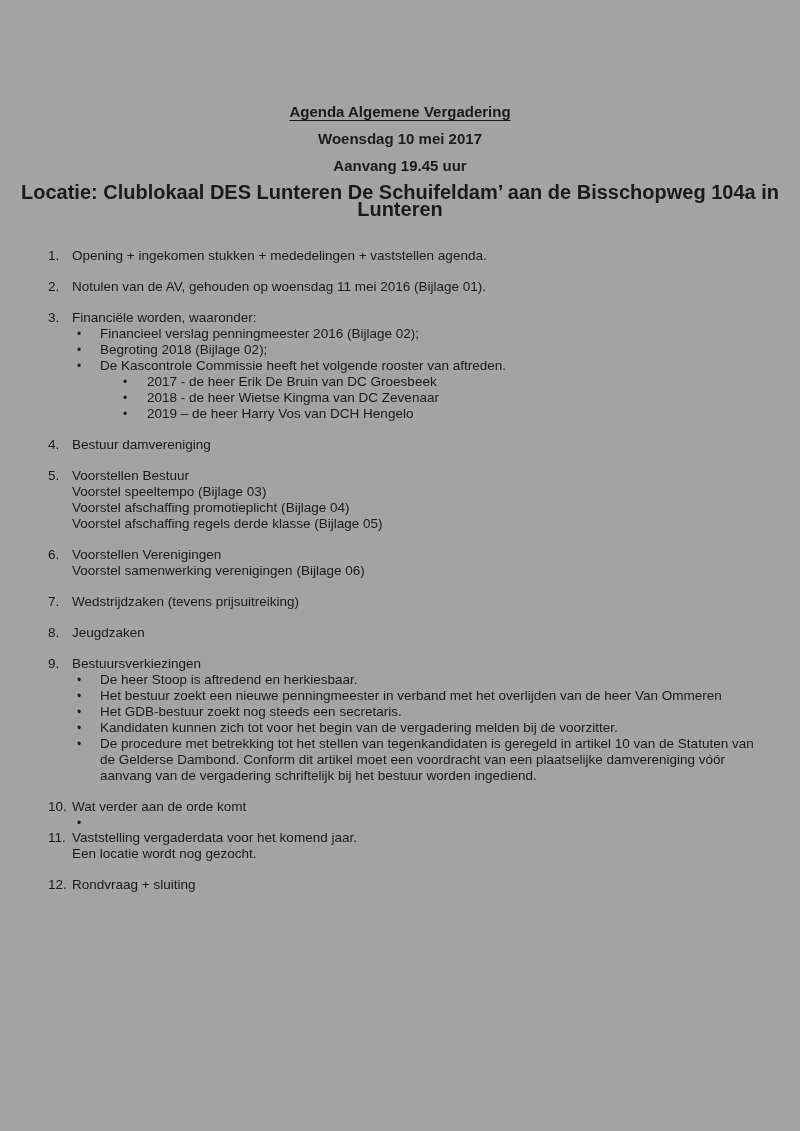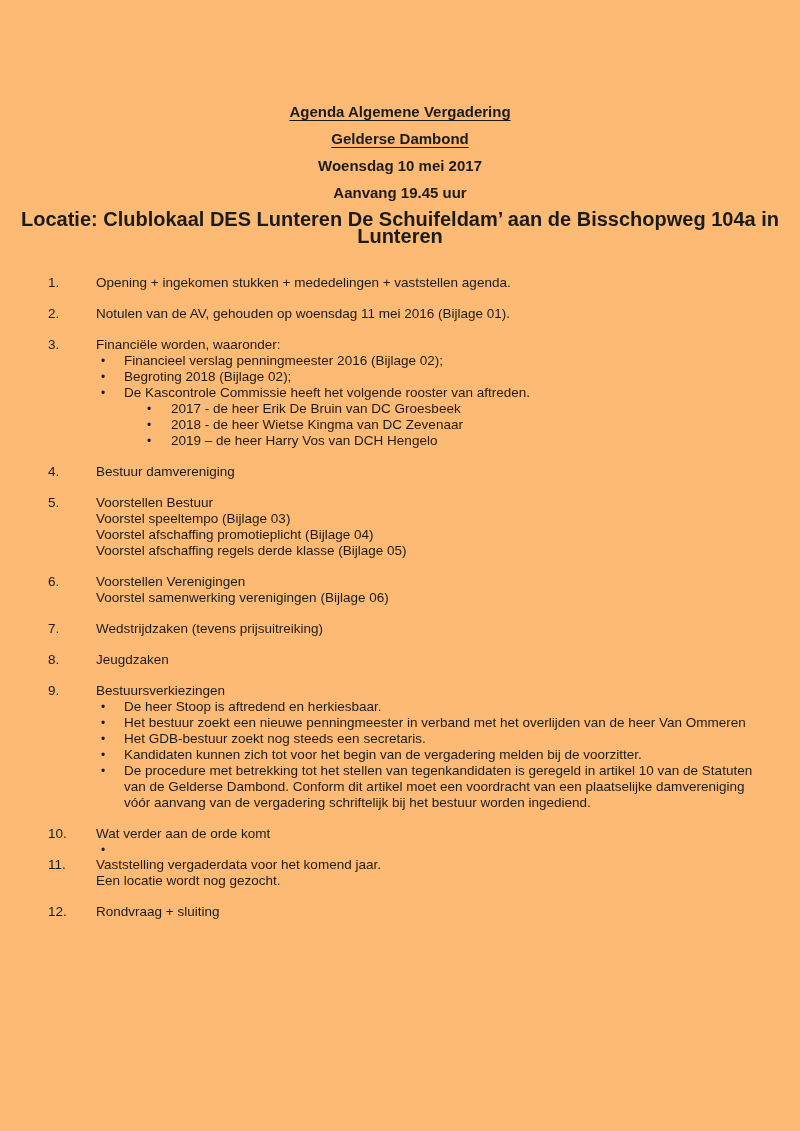--- a/index.html
+++ b/index.html
@@ -1,43 +1,42 @@
 <!DOCTYPE html>
 <html><head>
 <meta charset="utf-8">
 <style>
   html, body { margin: 0; padding: 0; background: #ffffff; }
   .page {
-    width: 800px; height: 1131px; background: #fdba74; overflow: hidden;
+    width: 800px; height: 1131px; background: #a3a3a3; overflow: hidden;
     font-family: "Liberation Sans", sans-serif; color: #1b1b1b;
     position: relative; margin: 0 auto;
   }
   .doc-header { padding-top: 103px; text-align: center; }
   .hline { font-weight: 700; font-size: 15px; line-height: 17px; margin-bottom: 10px; }
   .hline.u span { text-decoration: underline; text-underline-offset: 3px; }
   .doc-header .hline:last-child { font-size: 20px; margin-bottom: 0; }
   .doc-body { padding: 30px 44px 0 48px; font-size: 13.5px; line-height: 16px; }
   .item { position: relative; margin-bottom: 15px; }
   .num { position: absolute; left: 0; top: 0; }
   .content { margin-left: 24px; }
-  .row { position: relative; margin-left: 24px; }
+  .row { position: relative; }
   .row.b1 { padding-left: 28px; }
   .row.b2 { padding-left: 75px; }
   .row .dot { position: absolute; top: 0; font-size: 12px; }
   .row.b1 .dot { left: 5px; }
   .row.b2 .dot { left: 51px; }
   .bijlage { text-underline-offset: 2px; color: inherit; cursor: pointer; }
 </style>
 </head>
 <body>
 
 <div class="page">
   <header class="doc-header" id="hdr">
       <div class="hline u"><span>Agenda Algemene Vergadering</span></div>
-      <div class="hline u"><span>Gelderse Dambond</span></div>
       <div class="hline"><span>Woensdag 10 mei 2017</span></div>
       <div class="hline"><span>Aanvang 19.45 uur</span></div>
       <div class="hline"><span>Locatie: Clublokaal DES Lunteren De Schuifeldam’ aan de Bisschopweg 104a in Lunteren</span></div>
     </header>
   <main class="doc-body" id="agendaList">
       <div class="item">
         <span class="num">1.</span>
         <div class="content">
           <div class="row text"><span>Opening + ingekomen stukken + mededelingen + vaststellen agenda.</span></div>
         </div>

